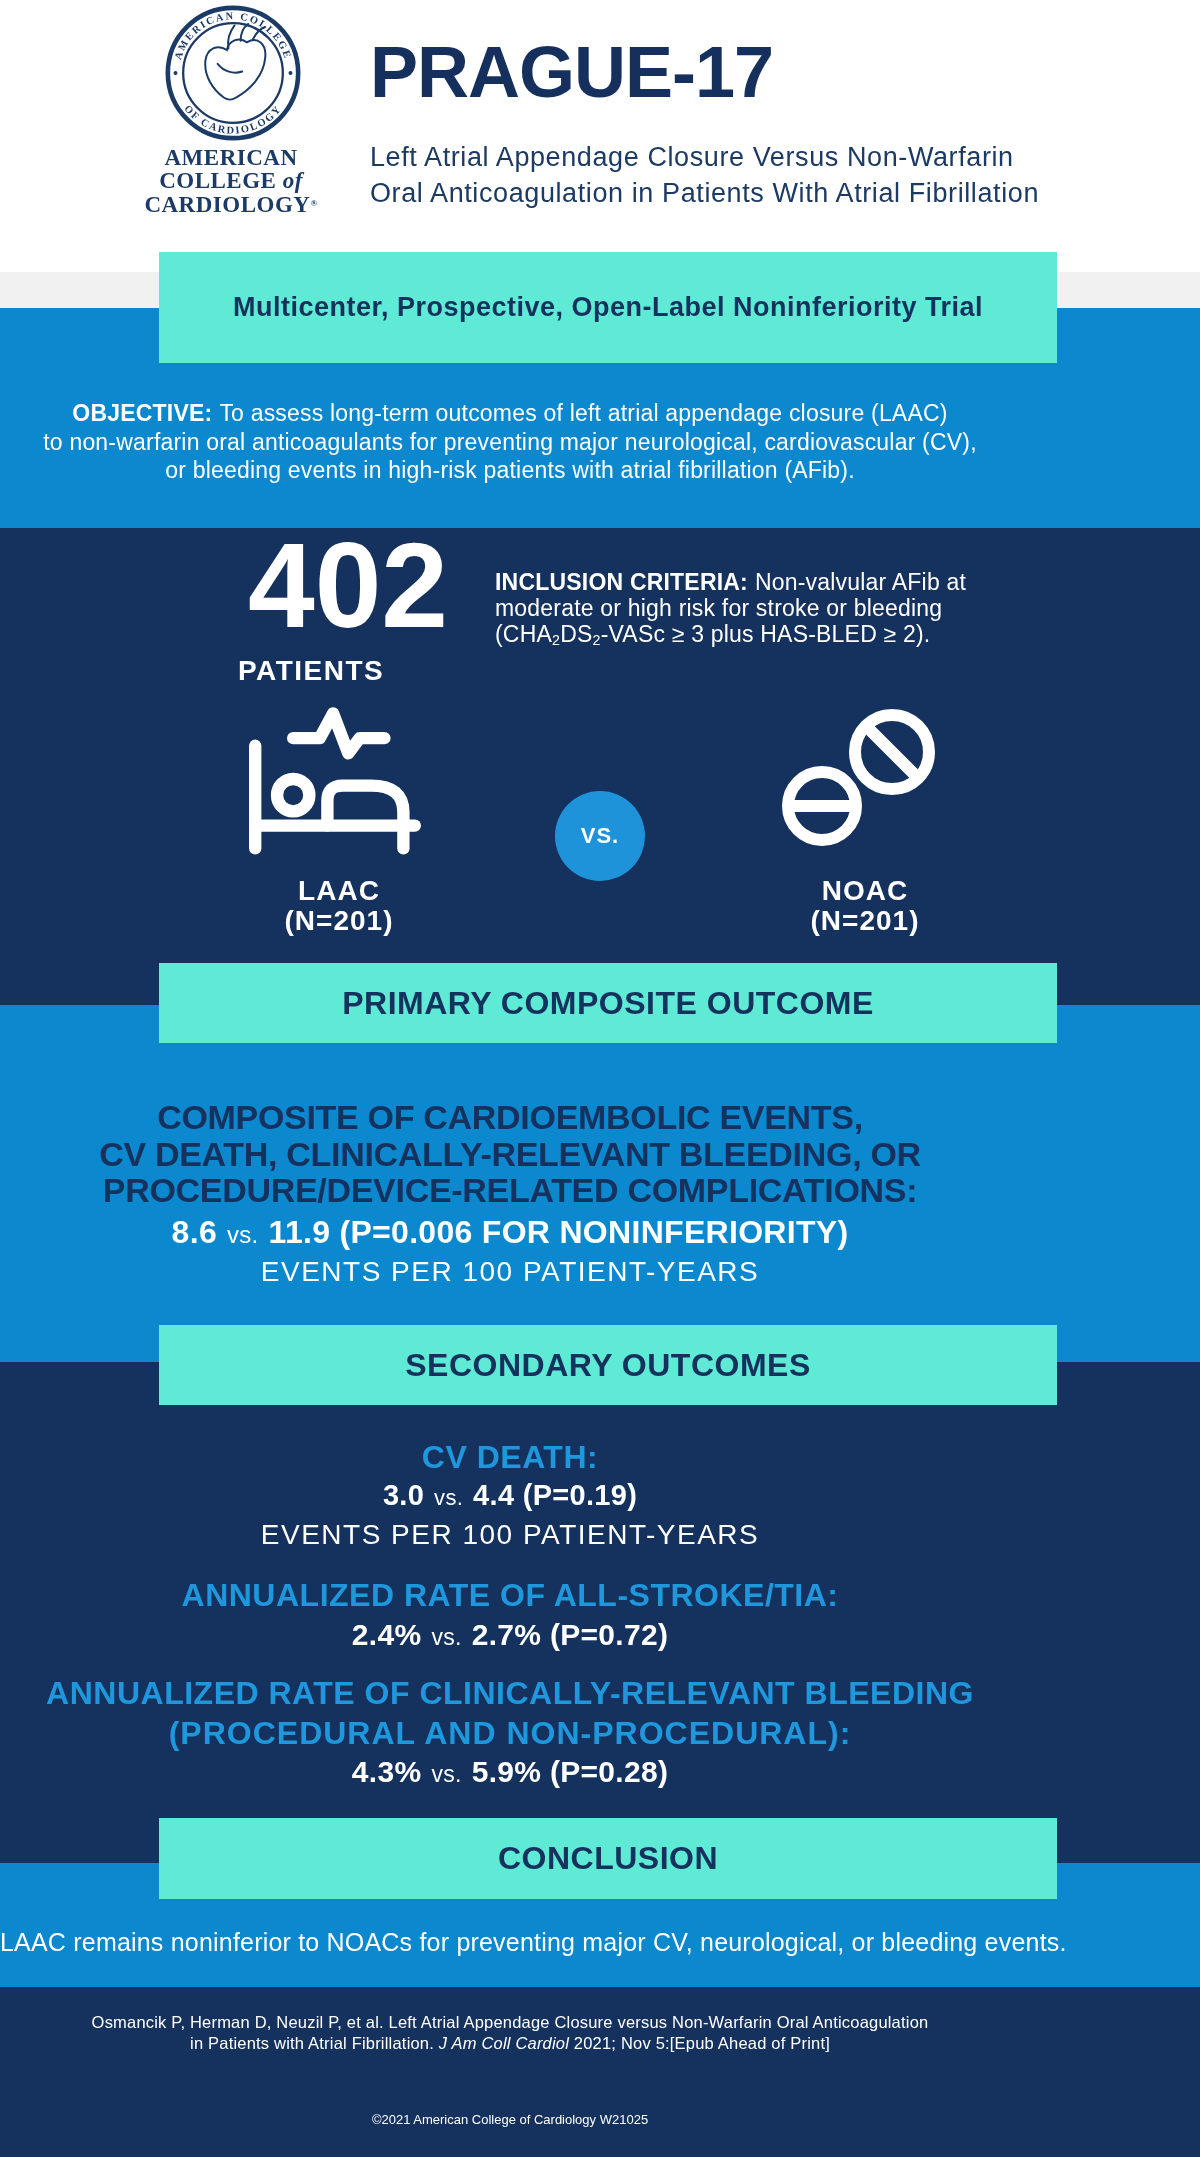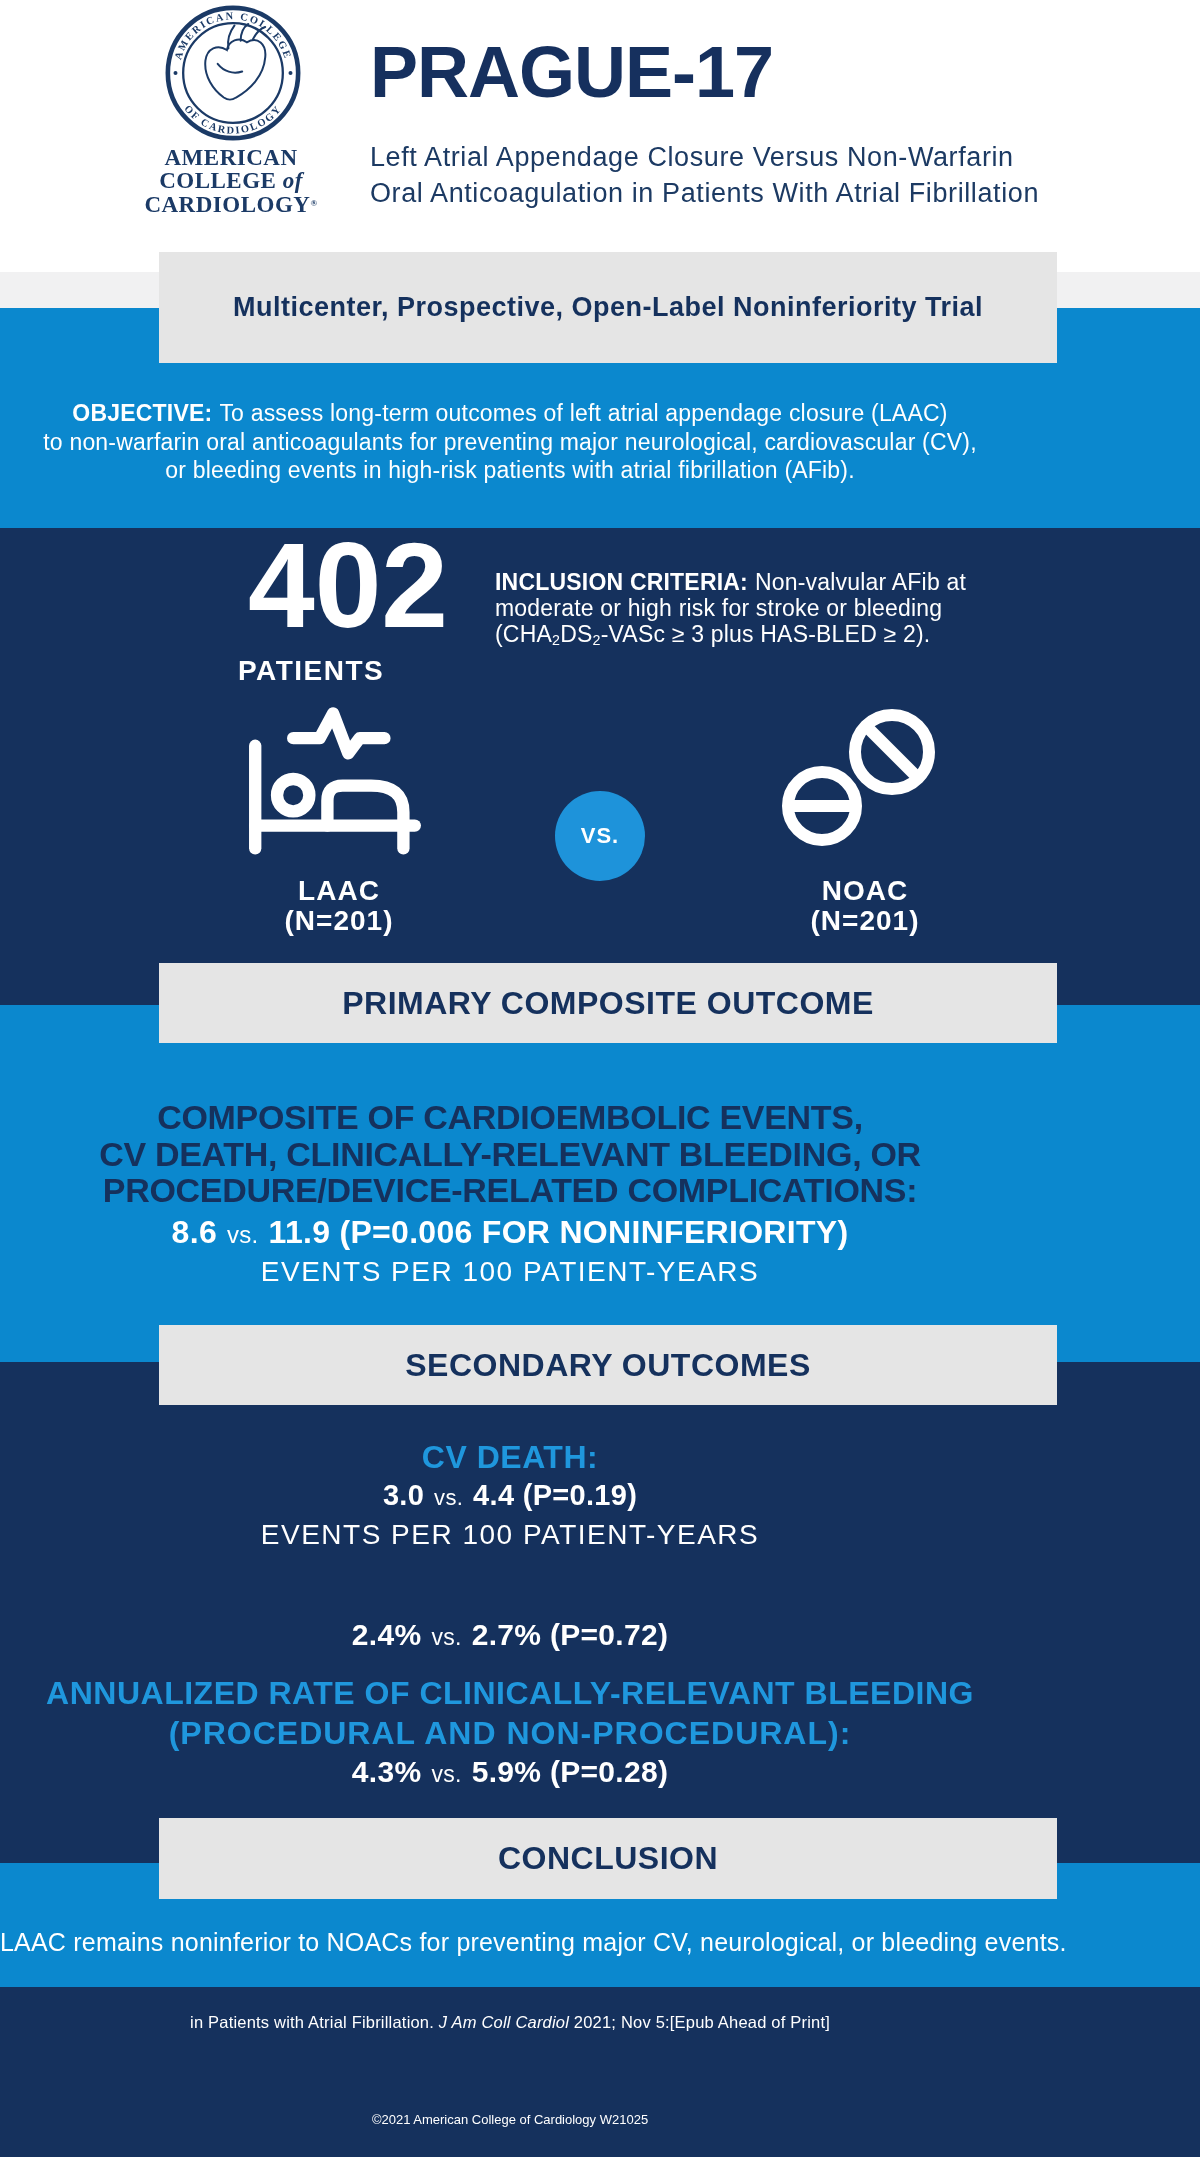--- a/index.html
+++ b/index.html
@@ -8,21 +8,21 @@
     background:#ffffff; overflow:hidden;
     font-family:"Liberation Sans", sans-serif;
     -webkit-font-smoothing:antialiased;
   }
   .band { position:absolute; left:0; width:1200px; }
   .band-gray  { background:#f1f1f2; }
   .band-blue  { background:#0b88ce; }
   .band-navy  { background:#15315d; }
 
   .banner {
-    position:absolute; left:159px; width:898px; background:#e5e5e5;
+    position:absolute; left:159px; width:898px; background:#5eead4;
     display:flex; align-items:center; justify-content:center;
   }
   .banner-label { color:#15315d; font-weight:bold; font-size:32px; letter-spacing:0.5px; white-space:nowrap; }
   .banner-label.mixed { font-size:27px; }
 
   .row { position:absolute; left:0; width:1020px; text-align:center; white-space:nowrap; }
 
   .seal { position:absolute; }
   .sealtxt { font-family:"Liberation Serif", serif; font-size:13.5px; font-weight:bold; fill:#1b3a66; letter-spacing:2.5px; }
   .wordmark {
@@ -194,34 +194,36 @@
   <div class="banner" style="top:1325px;height:80px">
     <span class="banner-label">SECONDARY OUTCOMES</span>
   </div>
 
   <div class="row sec-head" style="top:1440px;line-height:34px">CV DEATH:</div>
   <div class="row result" style="top:1477px;font-size:29px;line-height:36px">
     <span>3.0</span><span class="vs" style="font-size:22px">vs.</span><span>4.4 (P=0.19)</span>
   </div>
   <div class="row units" style="top:1520px;line-height:30px">EVENTS PER 100 PATIENT-YEARS</div>
 
+  <div class="row sec-head" style="top:1578px;line-height:34px">ANNUALIZED RATE OF ALL-STROKE/TIA:</div>
   <div class="row result" style="top:1617px;font-size:30px;line-height:36px">
     <span>2.4%</span><span class="vs" style="font-size:23px">vs.</span><span>2.7% (P=0.72)</span>
   </div>
 
   <div class="row sec-head" style="top:1676px;line-height:34px">ANNUALIZED RATE OF CLINICALLY-RELEVANT BLEEDING</div>
   <div class="row sec-head" style="top:1716px;line-height:34px;letter-spacing:1px">(PROCEDURAL AND NON-PROCEDURAL):</div>
   <div class="row result" style="top:1754px;font-size:30px;line-height:36px">
     <span>4.3%</span><span class="vs" style="font-size:23px">vs.</span><span>5.9% (P=0.28)</span>
   </div>
 
   <div class="banner" style="top:1818px;height:81px">
     <span class="banner-label">CONCLUSION</span>
   </div>
 
   <div class="row conclusion-text" style="top:1927px;line-height:30px">LAAC remains noninferior to NOACs for preventing major CV, neurological, or bleeding events.</div>
 
   <div class="row footer-text" style="top:2012px">
+    <div>Osmancik P, Herman D, Neuzil P, et al. Left Atrial Appendage Closure versus Non-Warfarin Oral Anticoagulation</div>
     <div><span>in Patients with Atrial Fibrillation. </span><span class="ital">J Am Coll Cardiol</span><span> 2021; Nov 5:[Epub Ahead of Print]</span></div>
   </div>
   <div class="row copyright" style="top:2112px;line-height:16px">©2021 American College of Cardiology W21025</div>
 
 </div>
 
 </body></html>

